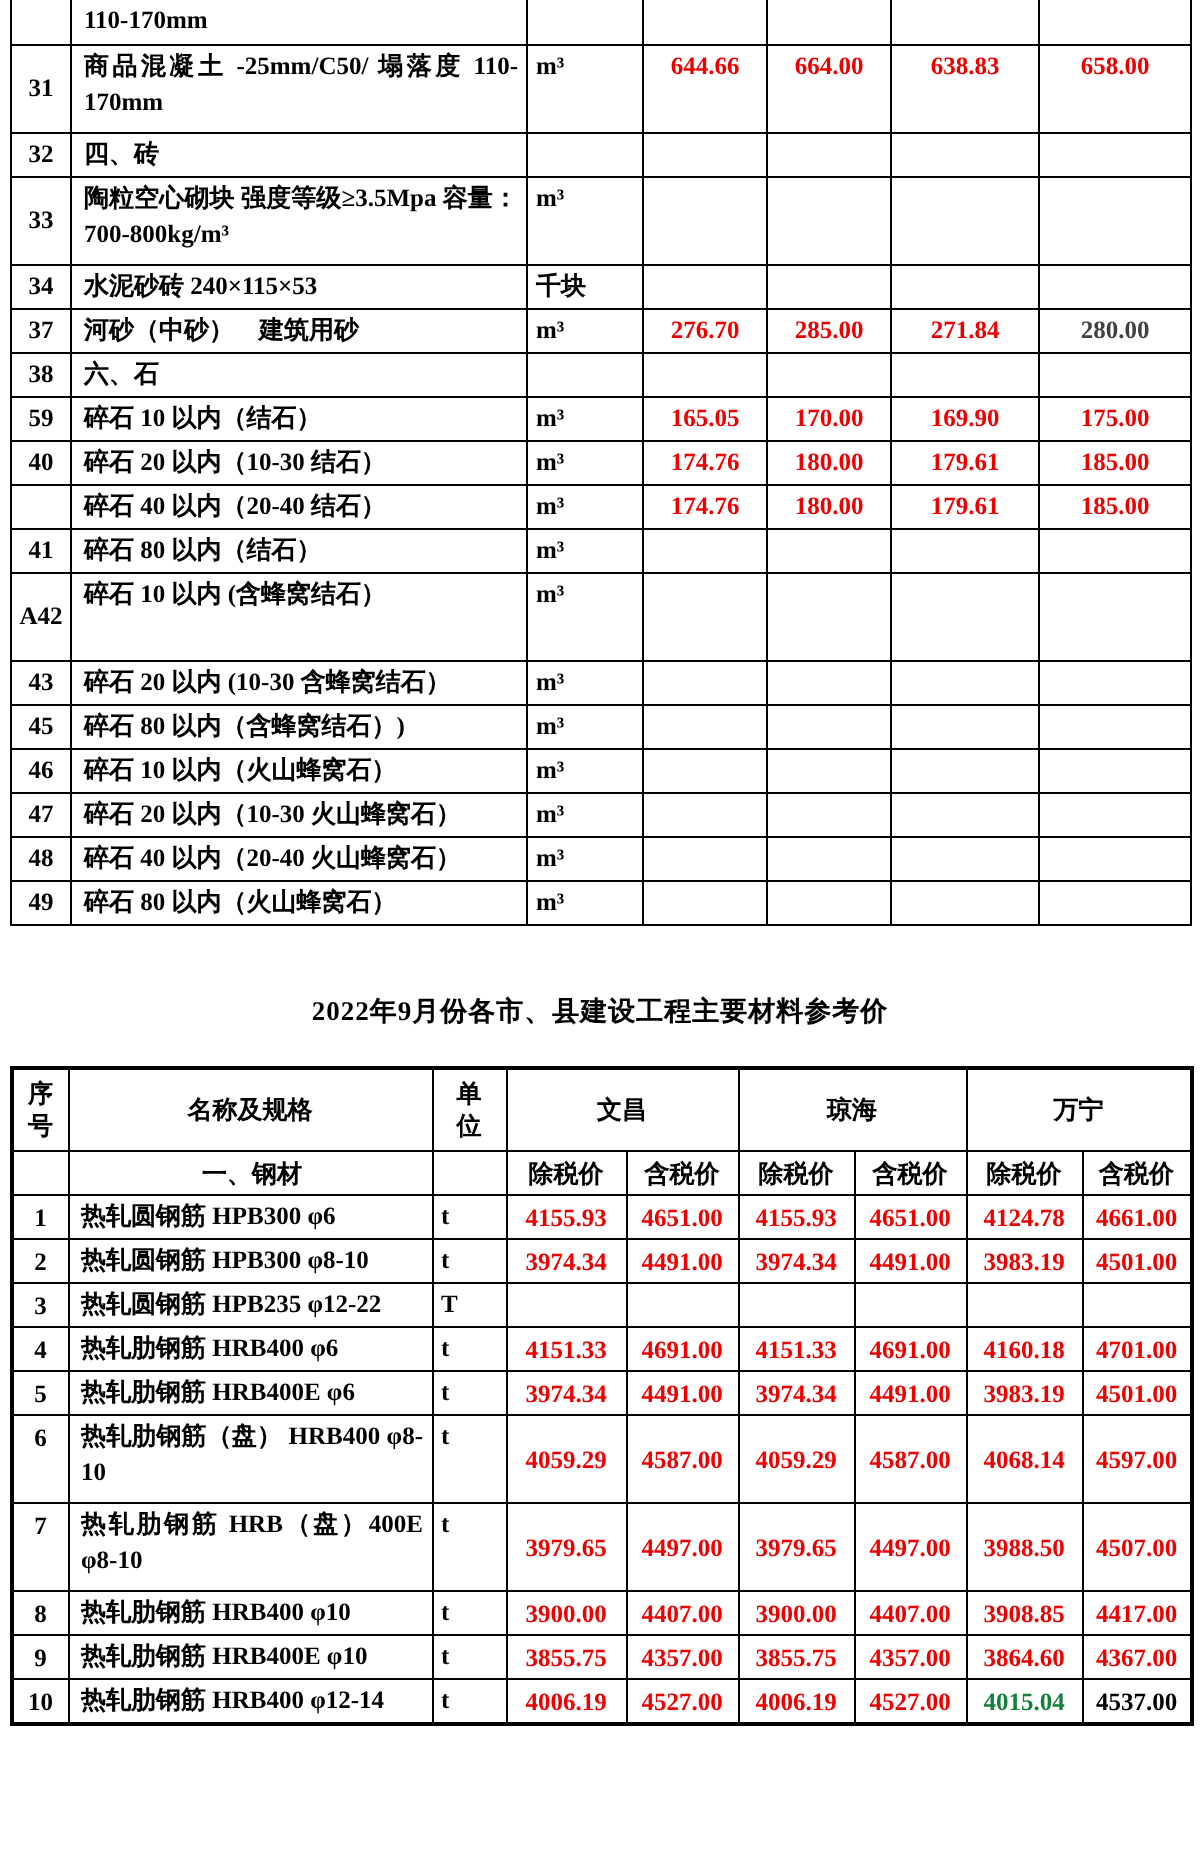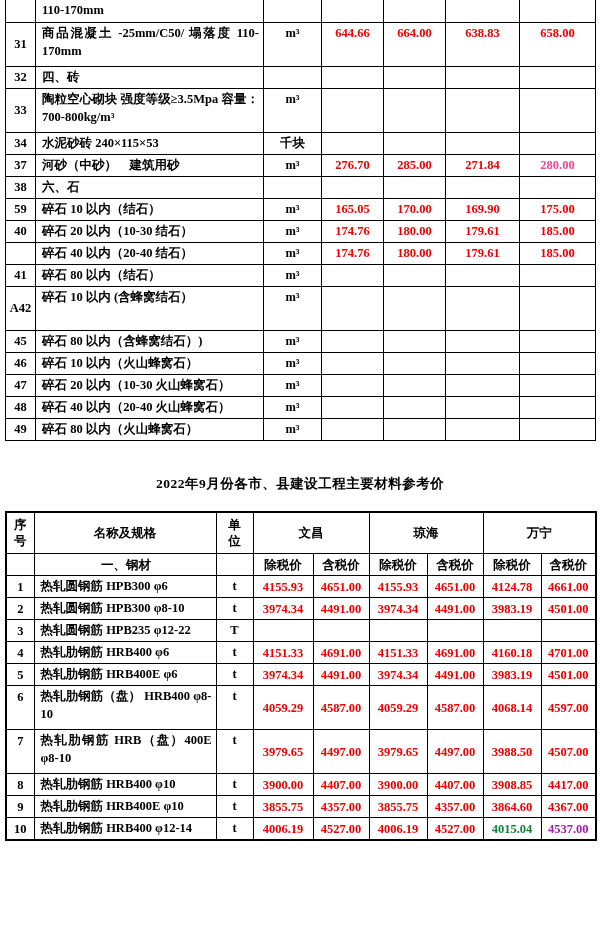--- a/index.html
+++ b/index.html
@@ -28,21 +28,21 @@
     font-weight: bold;
   }
   
   .t1 tr:first-child td { border-top: none; }
 
   tr.h1 { height: 22px; }
   tr.h2 { height: 44px; }
 
   .num  { text-align: center; vertical-align: middle; padding: 1px 2px; word-break: break-all; }
   .name { text-align: justify; vertical-align: top; padding-left: 6px; }
-  .unit { text-align: center; vertical-align: top; }
+  .unit { vertical-align: top; }
   .price { text-align: center; }
   .t1 .price { vertical-align: top; }
   .t2 .price { vertical-align: middle; }
   .t2 .num { vertical-align: top; padding-top: 2px; }
 
   .title {
     margin: 34px 0 18px 0;
     text-align: center;
     font-size: 13.5px;
     font-weight: bold;
@@ -117,21 +117,21 @@
           <td class="price" style="color: rgb(238, 0, 0);"></td>
           <td class="price" style="color: rgb(238, 0, 0);"></td>
         </tr>
         <tr class="h1">
           <td class="num">37</td>
           <td class="name">河砂（中砂）　建筑用砂</td>
           <td class="unit">m³</td>
           <td class="price" style="color: rgb(238, 0, 0);">276.70</td>
           <td class="price" style="color: rgb(238, 0, 0);">285.00</td>
           <td class="price" style="color: rgb(238, 0, 0);">271.84</td>
-          <td class="price" style="color: #ec4899;">280.00</td>
+          <td class="price" style="color: #404040;">280.00</td>
         </tr>
         <tr class="h1">
           <td class="num">38</td>
           <td class="name">六、石</td>
           <td class="unit"></td>
           <td class="price" style="color: rgb(238, 0, 0);"></td>
           <td class="price" style="color: rgb(238, 0, 0);"></td>
           <td class="price" style="color: rgb(238, 0, 0);"></td>
           <td class="price" style="color: rgb(238, 0, 0);"></td>
         </tr>
@@ -167,20 +167,29 @@
           <td class="name">碎石 80 以内（结石）</td>
           <td class="unit">m³</td>
           <td class="price" style="color: rgb(238, 0, 0);"></td>
           <td class="price" style="color: rgb(238, 0, 0);"></td>
           <td class="price" style="color: rgb(238, 0, 0);"></td>
           <td class="price" style="color: rgb(238, 0, 0);"></td>
         </tr>
         <tr class="h2">
           <td class="num">A42</td>
           <td class="name">碎石 10 以内 (含蜂窝结石）</td>
+          <td class="unit">m³</td>
+          <td class="price" style="color: rgb(238, 0, 0);"></td>
+          <td class="price" style="color: rgb(238, 0, 0);"></td>
+          <td class="price" style="color: rgb(238, 0, 0);"></td>
+          <td class="price" style="color: rgb(238, 0, 0);"></td>
+        </tr>
+        <tr class="h1">
+          <td class="num">43</td>
+          <td class="name">碎石 20 以内 (10-30 含蜂窝结石）</td>
           <td class="unit">m³</td>
           <td class="price" style="color: rgb(238, 0, 0);"></td>
           <td class="price" style="color: rgb(238, 0, 0);"></td>
           <td class="price" style="color: rgb(238, 0, 0);"></td>
           <td class="price" style="color: rgb(238, 0, 0);"></td>
         </tr>
         <tr class="h1">
           <td class="num">45</td>
           <td class="name">碎石 80 以内（含蜂窝结石）)</td>
           <td class="unit">m³</td>
@@ -367,18 +376,18 @@
         </tr>
         <tr class="h1">
           <td class="num">10</td>
           <td class="name">热轧肋钢筋 HRB400 φ12-14</td>
           <td class="unit">t</td>
           <td class="price" style="color: rgb(238, 0, 0);">4006.19</td>
           <td class="price" style="color: rgb(238, 0, 0);">4527.00</td>
           <td class="price" style="color: rgb(238, 0, 0);">4006.19</td>
           <td class="price" style="color: rgb(238, 0, 0);">4527.00</td>
           <td class="price" style="color: #15803d;">4015.04</td>
-          <td class="price" style="color: #a21caf;">4537.00</td>
+          <td class="price" style="color: #000000;">4537.00</td>
         </tr>
       </tbody>
   </table>
 
 </div>
 
 </body></html>

